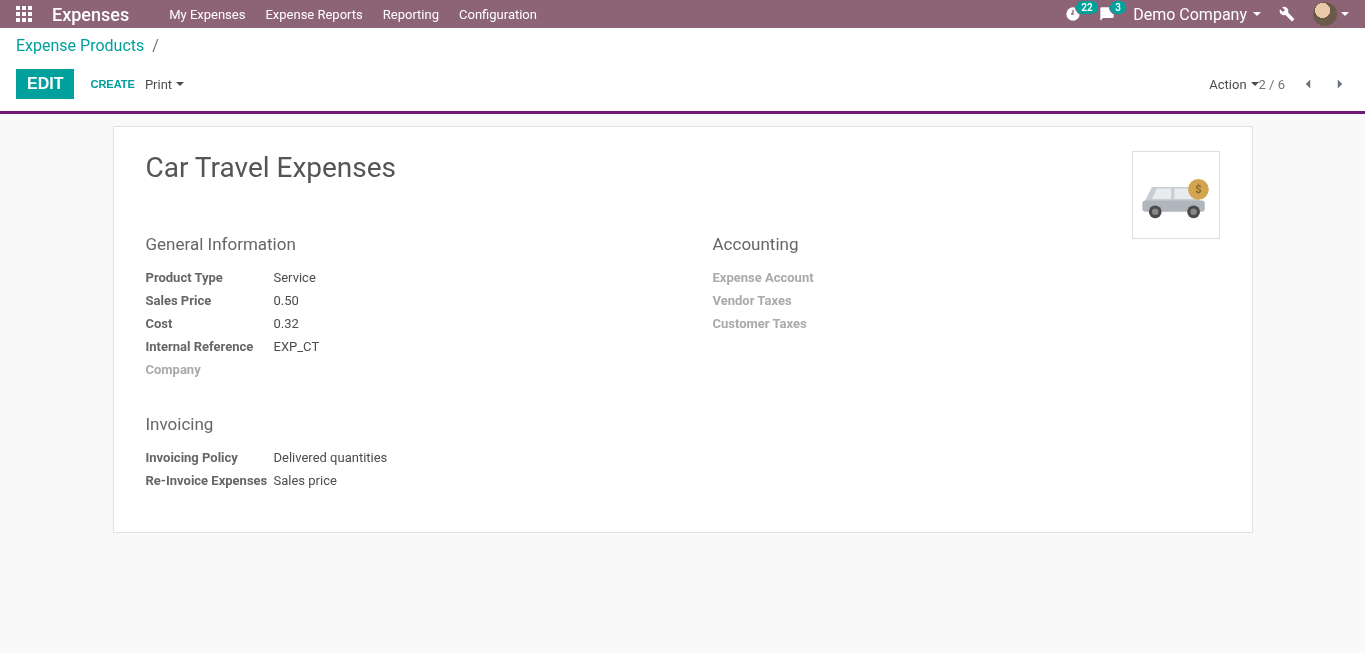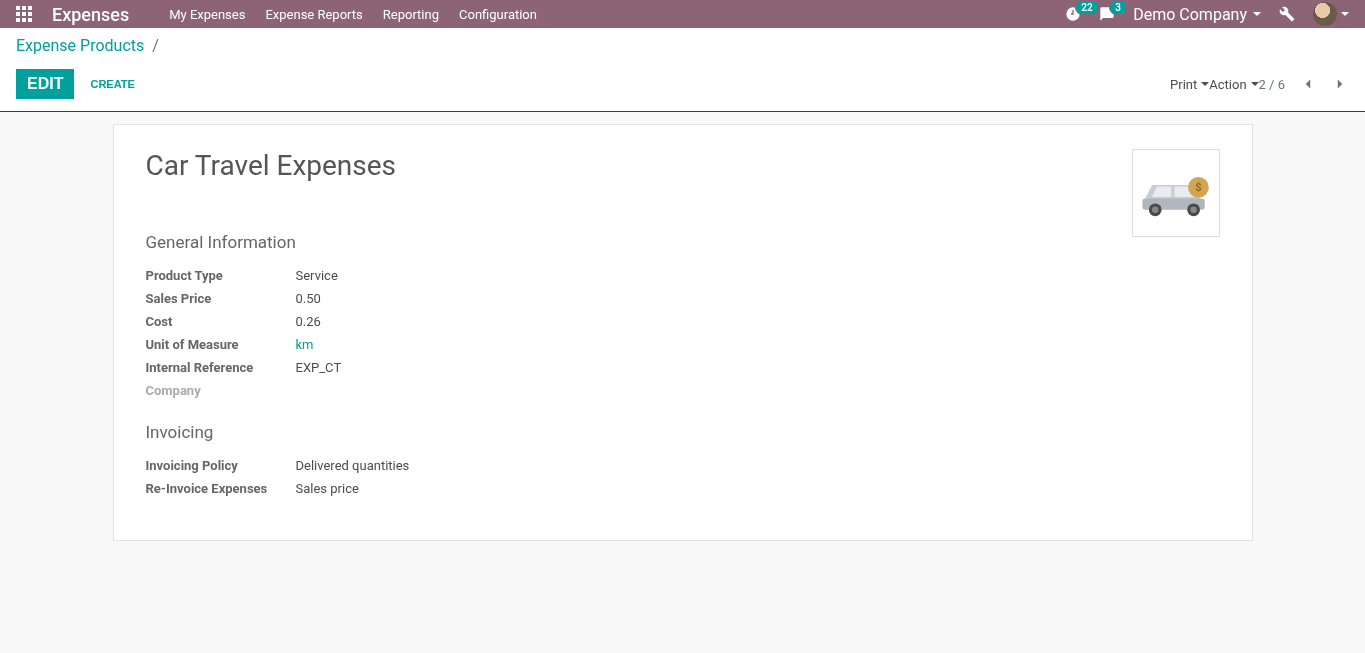--- a/index.html
+++ b/index.html
@@ -14,50 +14,50 @@
 .sys-icons { display: flex; align-items: center; gap: 18px; }
 .badge-wrap { position: relative; display:flex; align-items:center; cursor:pointer; }
 .badge-wrap svg { fill:#fff; }
 .badge { position: absolute; top: -6px; left: 10px; background: #00a09d; color: #fff; border-radius: 8px; font-size: 10px; padding: 1px 5px; font-weight: 600; border: 1px solid #8d6376;}
 .company { display:flex; align-items:center; gap:6px; cursor:pointer; font-size:16px;}
 .caret-down { width:0;height:0;border-left:4px solid transparent;border-right:4px solid transparent;border-top:4px solid #fff;}
 .tool-icon { cursor:pointer; display:flex; }
 .tool-icon svg{ fill:#fff; }
 .avatar { width:24px; height:24px; border-radius:50%; background: radial-gradient(circle at 40% 35%, #e8c9a8 35%, #6b5a4a 36%); display:flex; align-items:center; justify-content:center; cursor:pointer;}
 
-.control-panel { background:#fff; border-bottom:1px solid #701a75; padding: 8px 16px 12px 16px; }
+.control-panel { background:#fff; border-bottom:3px solid #701a75; padding: 8px 16px 12px 16px; }
 .breadcrumb { display:flex; align-items:center; gap:8px; font-size:16px; margin-bottom: 14px; }
 .breadcrumb-link { color:#00a09d; cursor:pointer; }
 .breadcrumb-sep { color:#6c757d; }
 .breadcrumb-active { color:#6c757d; }
 .cp-bottom { display:flex; align-items:center; }
 .btn-edit { background:#00a09d; color:#fff; border:1px solid #00a09d; padding: 5px 10px; font-size:16px; font-weight:600; cursor:pointer; text-transform:uppercase; }
 .btn-create { background:transparent; color:#00a09d; border:none; padding:5px 10px; font-size:11px; font-weight:600; cursor:pointer; text-transform:uppercase; margin-left:6px;}
-.cp-mid { flex:1; display:flex; justify-content:flex-end; }
+.cp-mid { flex:1; display:flex; justify-content:space-between; }
 .dd { display:flex; align-items:center; gap:4px; cursor:pointer; font-size:13px; color:#4c4c4c; }
 .dd .caret-down{ border-top-color:#4c4c4c;}
 .cp-right { display:flex; align-items:center; gap:14px; color:#6c757d; }
 .pager-arrow { cursor:pointer; display:flex; }
 .pager-arrow svg { fill:#6c757d; }
 
 .sheet-wrap { padding: 12px 0 40px 0; display:flex; justify-content:center; }
 .sheet { background:#fff; border:1px solid #e2e2e2; width: 1140px; max-width: calc(100% - 40px); padding: 24px 32px 40px 32px; position:relative;}
 .record-title { font-size: 28px; color:#555; font-weight:400; margin-bottom: 50px; }
 .thumb { position:absolute; top:24px; right:32px; width:88px; height:88px; border:1px solid #ddd; padding:2px; display:flex; align-items:center; justify-content:center;}
 .thumb-inner { width:100%; height:100%; display:flex; align-items:center; justify-content:center;}
 .car-svg { width:80px; height:60px; }
 .cols { display:flex; gap:60px; }
 .col { flex:1; }
 .section-title { font-size:17px; color:#666; font-weight:400; margin-bottom:12px; }
 .field-row { display:flex; padding: 4px 0; font-size:13px; }
-.field-label { width: 150px; font-weight:700; color:#666; }
+.field-label { width: 128px; font-weight:700; color:#666; }
 .field-label.muted { color:#aaa; font-weight:700; }
 .field-value { color:#4c4c4c; }
 .field-value.link { color:#00a09d; cursor:pointer; }
-.sec-gap { margin-top: 20px; }
+.sec-gap { margin-top: 33px; }
 </style>
 </head>
 <body>
 
 <div class="topbar">
   <div class="apps-icon">
     <svg width="16" height="16" viewBox="0 0 16 16">
         <rect x="0" y="0" width="4" height="4"></rect>
         <rect x="6" y="0" width="4" height="4"></rect>
         <rect x="12" y="0" width="4" height="4"></rect>
@@ -166,25 +166,21 @@
         <div class="field-row">
           <div class="field-label">Product Type</div>
           <div class="field-value">Service</div>
         </div>
         <div class="field-row">
           <div class="field-label">Sales Price</div>
           <div class="field-value">0.50</div>
         </div>
         <div class="field-row">
           <div class="field-label">Cost</div>
-          <div class="field-value">0.26</div>
-        </div>
-        <div class="field-row">
-          <div class="field-label">Unit of Measure</div>
-          <div class="field-value link">km</div>
+          <div class="field-value">0.32</div>
         </div>
         <div class="field-row">
           <div class="field-label">Internal Reference</div>
           <div class="field-value">EXP_CT</div>
         </div>
         <div class="field-row">
           <div class="field-label muted">Company</div>
           <div class="field-value"></div>
         </div>
 
@@ -192,15 +188,30 @@
         <div class="field-row">
           <div class="field-label">Invoicing Policy</div>
           <div class="field-value">Delivered quantities</div>
         </div>
         <div class="field-row">
           <div class="field-label">Re-Invoice Expenses</div>
           <div class="field-value">Sales price</div>
         </div>
       </div>
 
+      <div class="col">
+        <div class="section-title">Accounting</div>
+        <div class="field-row">
+          <div class="field-label muted">Expense Account</div>
+          <div class="field-value"></div>
+        </div>
+        <div class="field-row">
+          <div class="field-label muted">Vendor Taxes</div>
+          <div class="field-value"></div>
+        </div>
+        <div class="field-row">
+          <div class="field-label muted">Customer Taxes</div>
+          <div class="field-value"></div>
+        </div>
+      </div>
     </div>
   </div>
 </div>
 
 </body></html>

